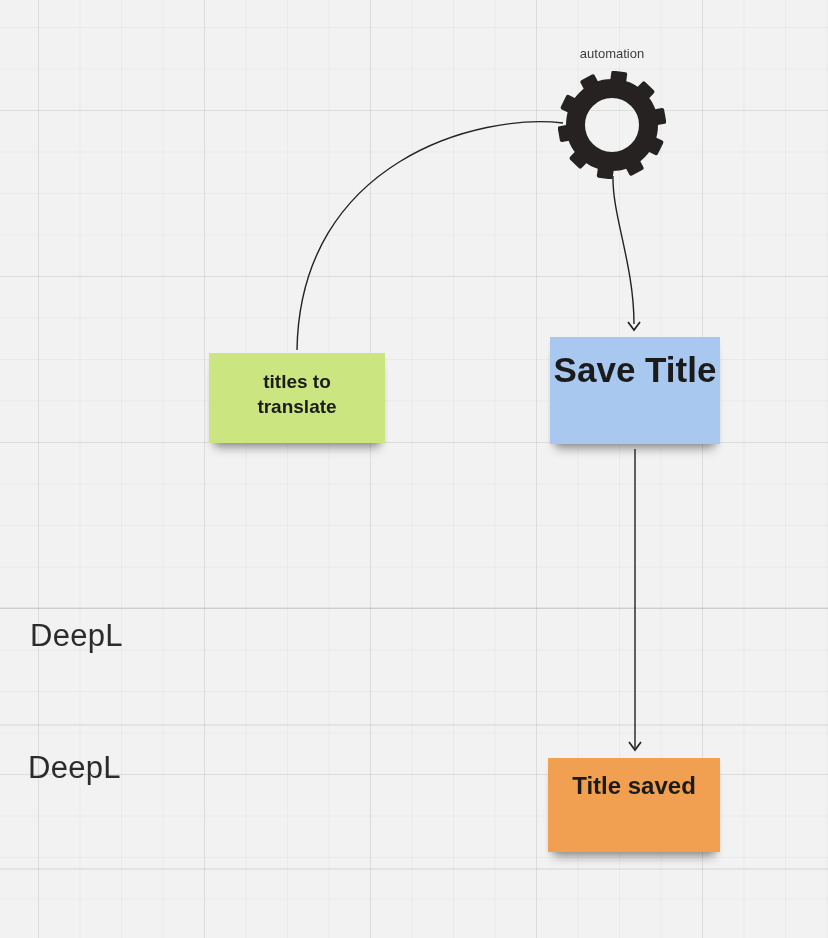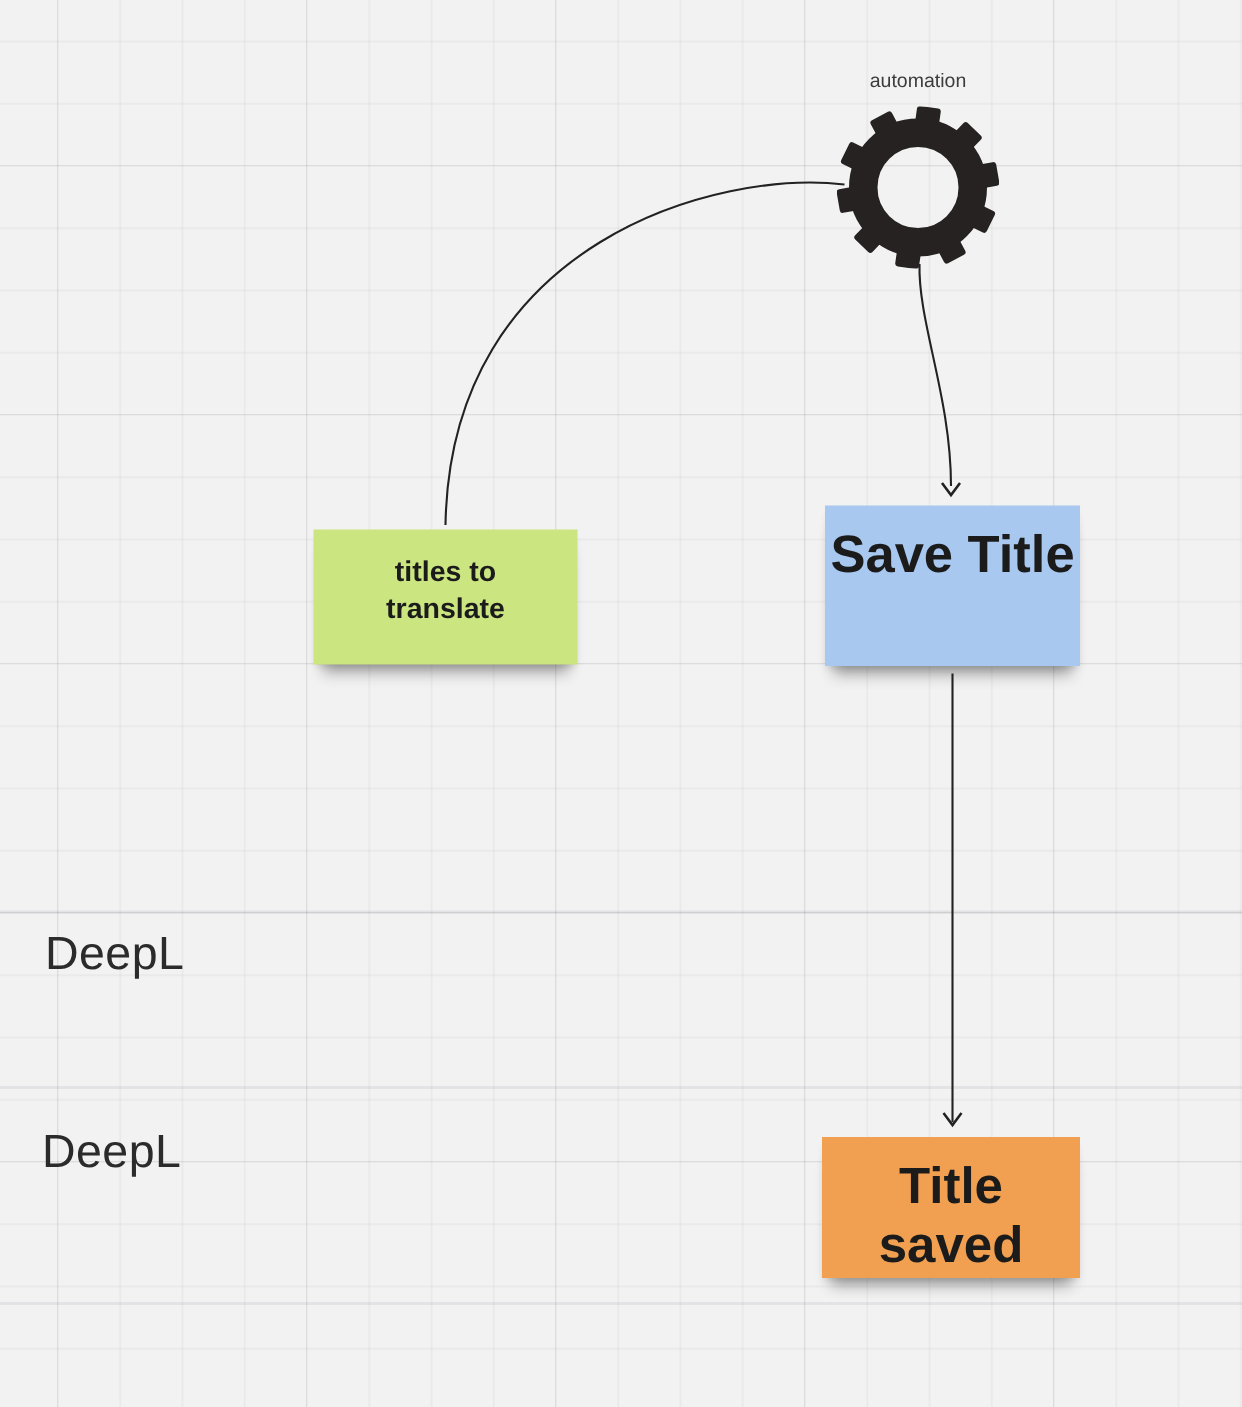--- a/index.html
+++ b/index.html
@@ -40,21 +40,21 @@
     left: 209px; top: 353px; width: 176px; height: 90px;
     display: flex; align-items: center; 
     padding: 0 20px 8px 20px; font-size: 19px; line-height: 1.32;
   }
   .sticky-blue {
     left: 550px; top: 337px; width: 170px; height: 107px;
     padding-top: 13px; font-size: 35px; line-height: 1.15;
   }
   .sticky-orange {
     left: 548px; top: 758px; width: 172px; height: 94px;
-    padding-top: 14px; font-size: 34px; line-height: 1.15;
+    padding-top: 14px; font-size: 24px; line-height: 1.15;
   }
   .lane-label {
     position: absolute; font-size: 31px; color: #2b2b2b; letter-spacing: 0.3px;
   }
   .lane-label-deepl  { left: 30px; top: 618px; }
   .lane-label-system { left: 28px; top: 750px; }
 </style>
 </head>
 <body>
 

